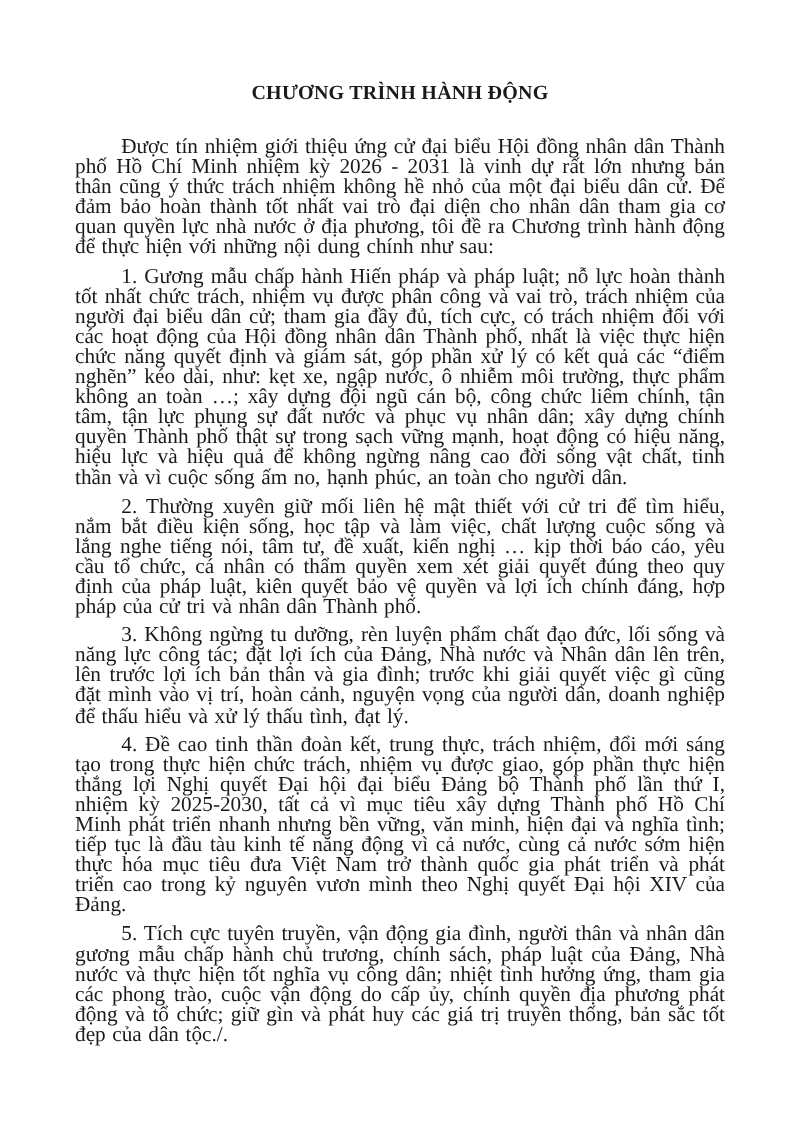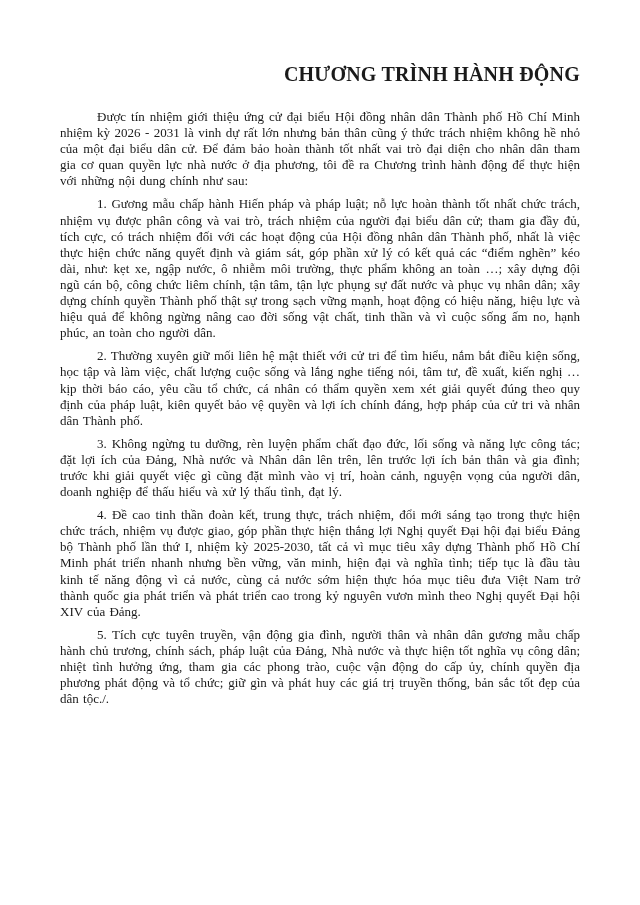--- a/index.html
+++ b/index.html
@@ -12,33 +12,33 @@
     width: 640px;
     height: 905px;
     background: #ffffff;
     color: #1a1a1a;
     font-family: "Liberation Serif", "DejaVu Serif", serif;
     box-sizing: border-box;
     padding: 66px 60px 40px 60px;
     overflow: hidden;
   }
   .doc-title {
-    text-align: right;
+    text-align: center;
     font-weight: bold;
-    font-size: 20px;
+    font-size: 16px;
     line-height: 17px;
     margin: 0 0 26px 0;
     letter-spacing: 0.2px;
   }
   .doc-title div {
     white-space: nowrap;
   }
   .doc-body p {
     margin: 0 0 7px 0;
-    font-size: 13px;
+    font-size: 17px;
     line-height: 16.1px;
     text-align: justify;
     text-indent: 37px;
     word-spacing: 1px;
   }
 </style>
 </head>
 <body>
 
 <div class="page">

